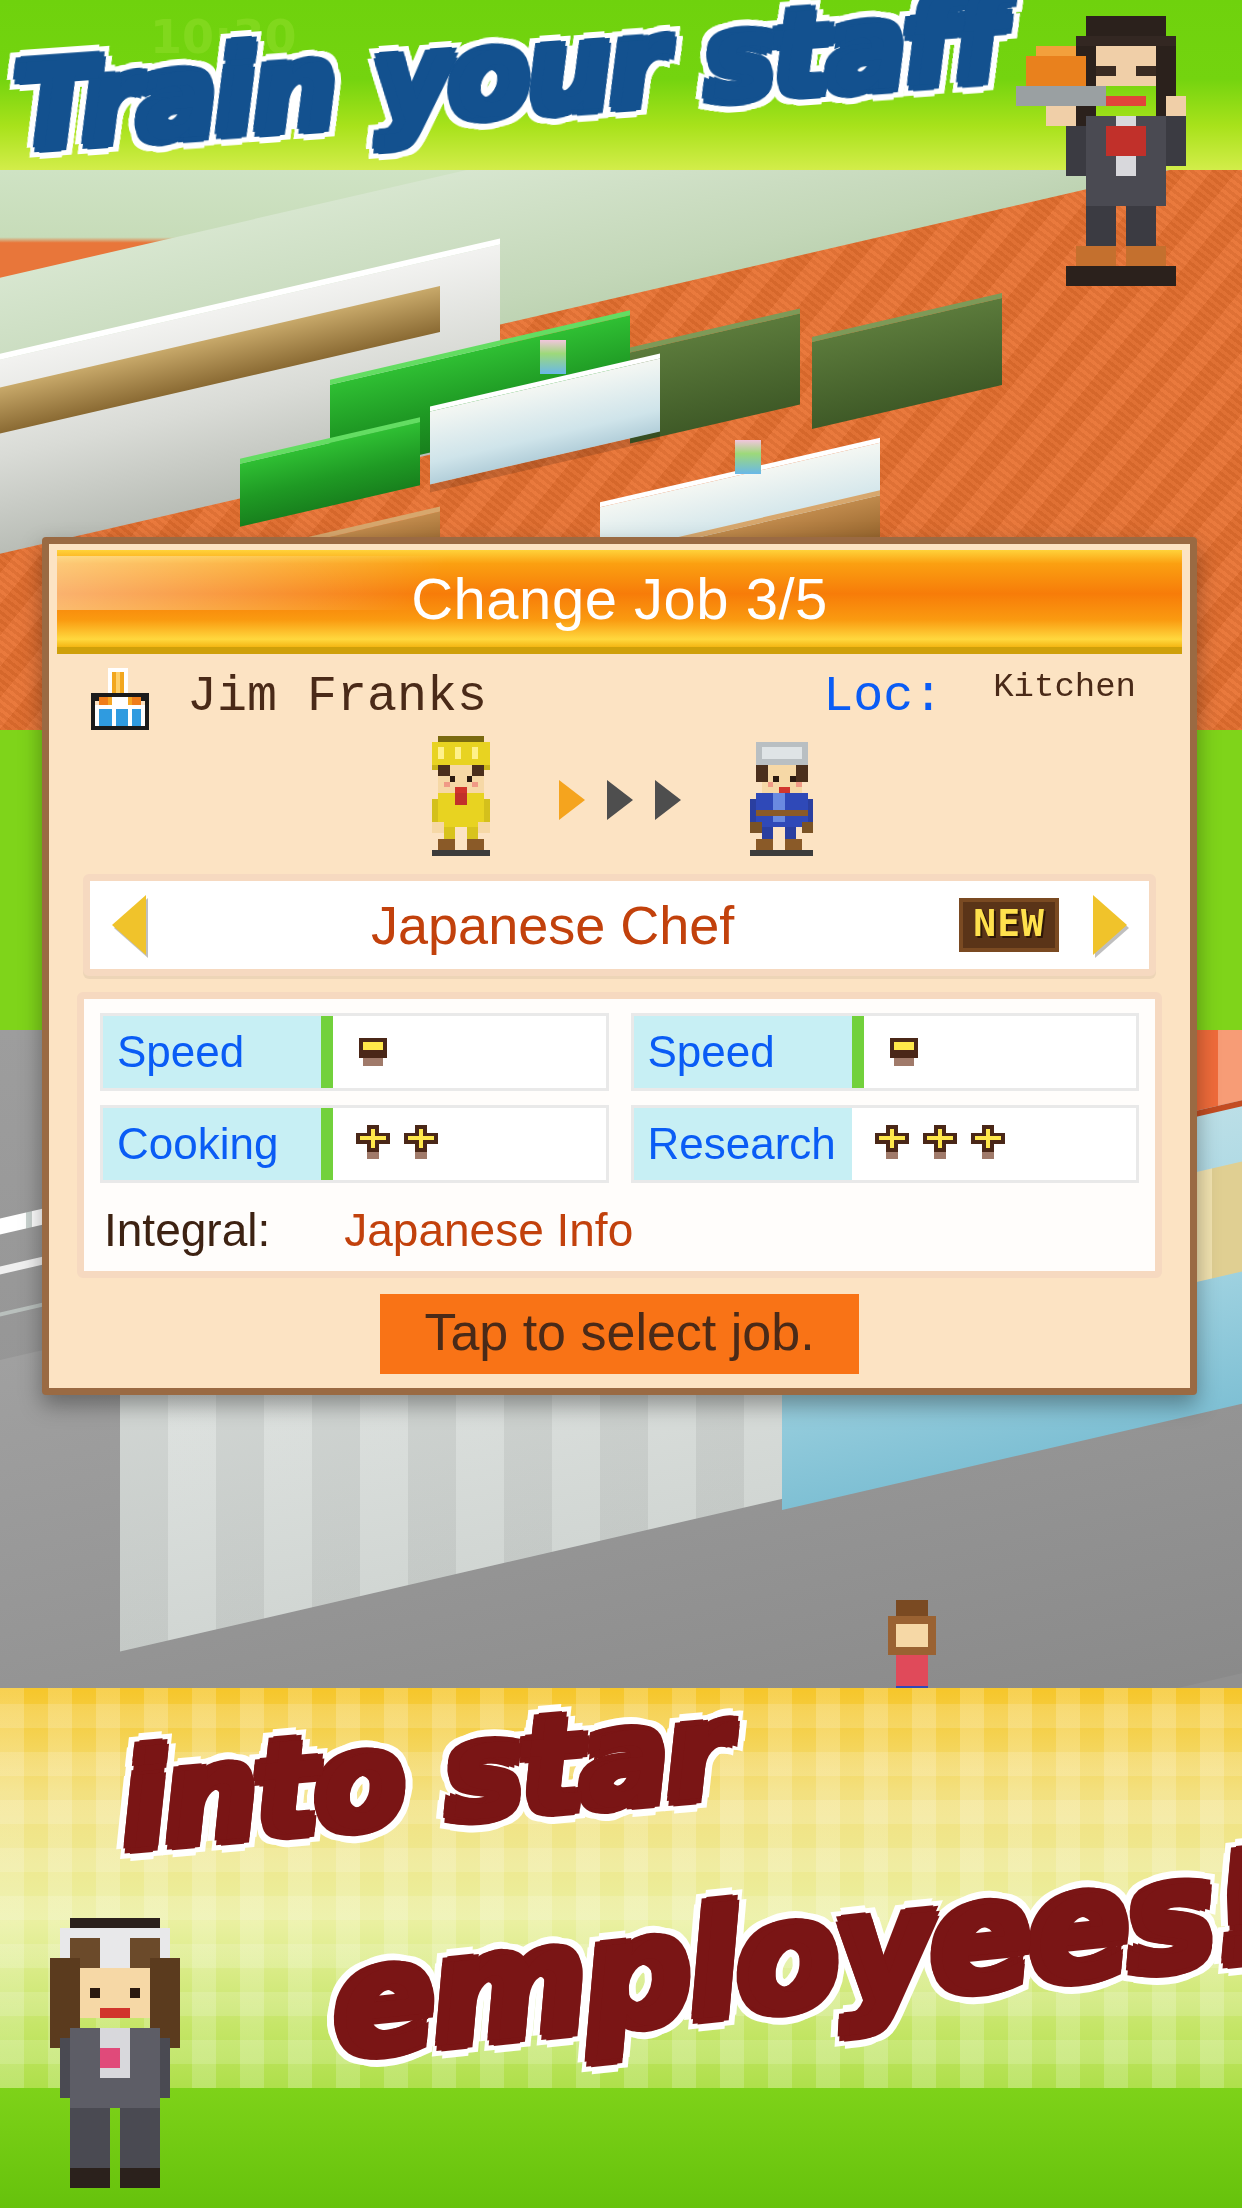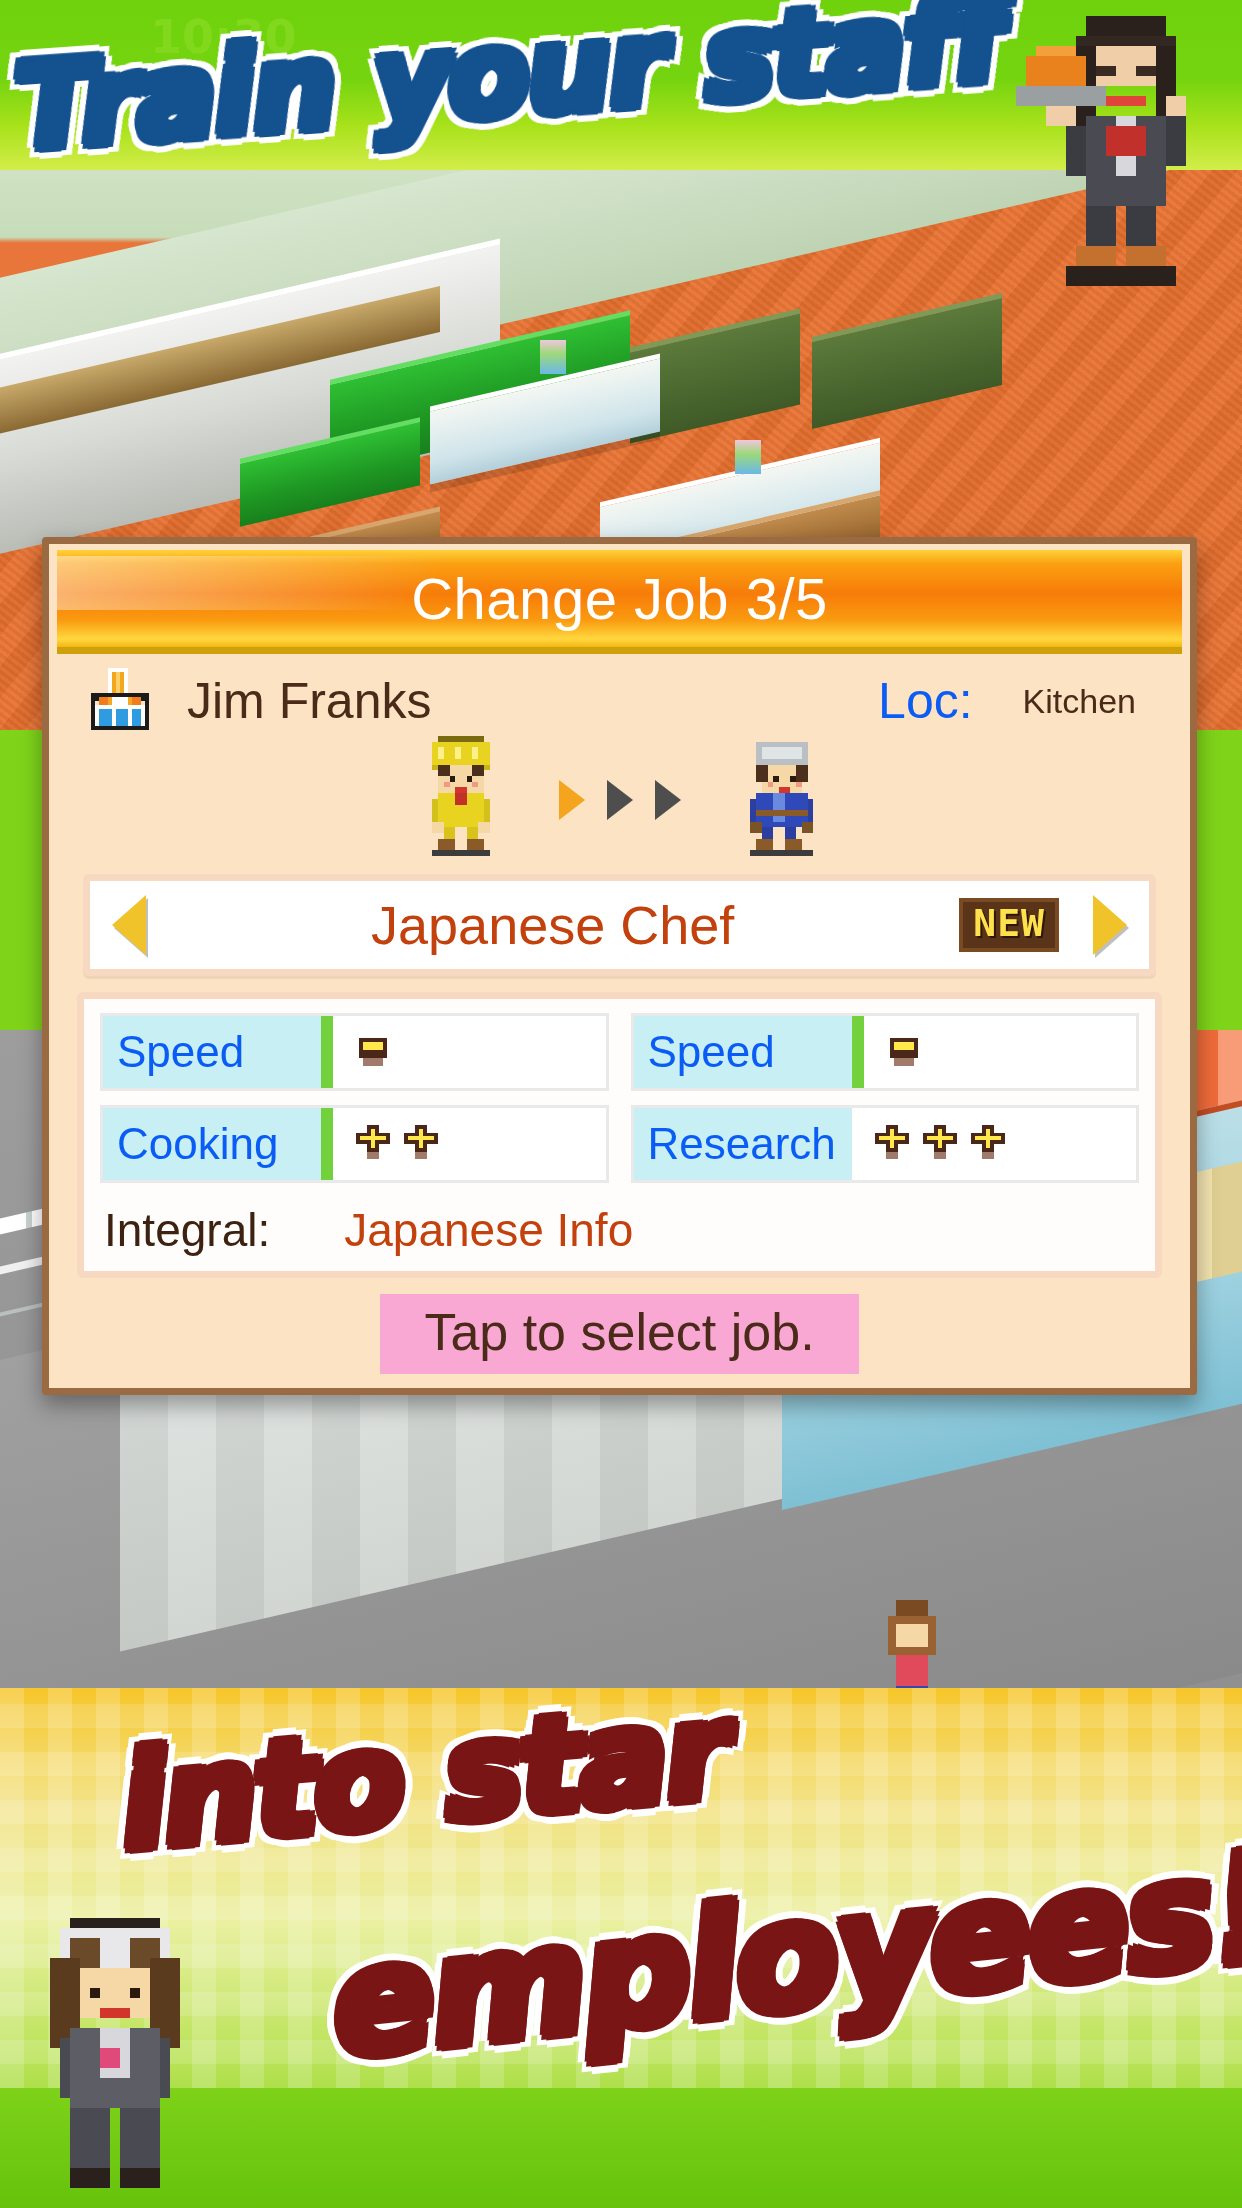--- a/index.html
+++ b/index.html
@@ -190,21 +190,21 @@
     background:linear-gradient(100deg, rgba(255,255,255,.55), rgba(255,255,255,0) 70%);
     transform:skewX(-22deg);
   }
   .title-text{
     position:relative; color:#ffffff; font-size:58px; font-weight:normal;
     font-family:"Liberation Sans", sans-serif;
     letter-spacing:.5px;
   }
 
   .name-row{
-    display:flex; align-items:center; padding:14px 38px 2px 38px;
+    display:flex; align-items:flex-start; padding:14px 38px 2px 38px;font-family:Liberation Mono, monospace;
   }
   .rank-icon{ width:66px; height:66px; position:relative; flex:0 0 auto; }
   .emp-name{
     font-size:50px; color:#4a2a18; margin-left:34px; white-space:nowrap;
   }
   .loc-label{
     font-size:50px; color:#0a5cf5; margin-left:auto;
   }
   .loc-value{
     font-size:34px; color:#4a2a18; margin-left:50px; margin-right:16px;
@@ -270,21 +270,21 @@
   .pip{ width:36px; height:38px; position:relative; }
 
   .integral-row{
     display:flex; align-items:center; padding:6px 4px 4px 4px;
   }
   .integral-label{ font-size:46px; color:#3d2212; }
   .integral-value{ font-size:46px; color:#c2410c; margin-left:74px; }
 
   .tap-wrap{ display:flex; justify-content:center; margin-top:16px; }
   .tap-btn{
-    background:#f9a8d4; color:#4a2a18; font-size:52px;
+    background:#f97316; color:#4a2a18; font-size:52px;
     padding:8px 44px 12px 44px;
     border:0;
     font-family:"Liberation Sans", sans-serif;
   }
 </style>
 </head>
 <body>
 
 <div id="scene">
 

